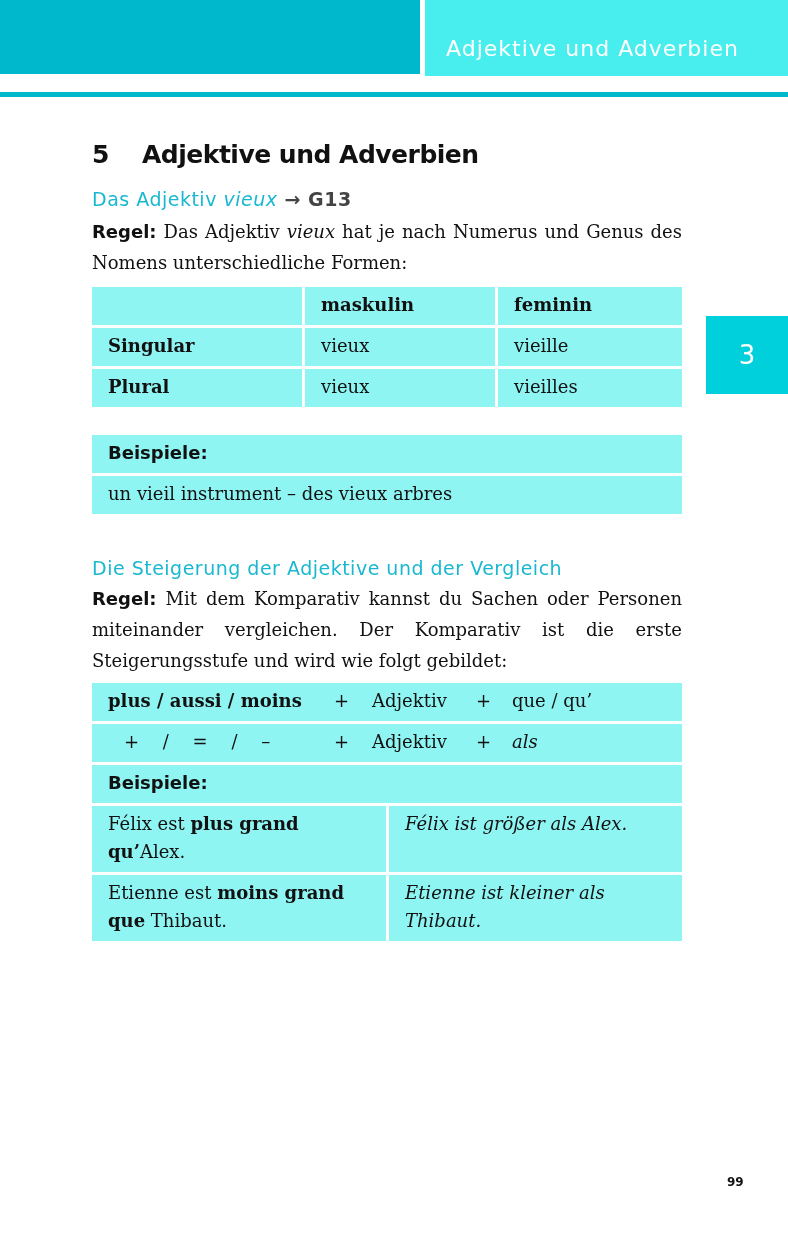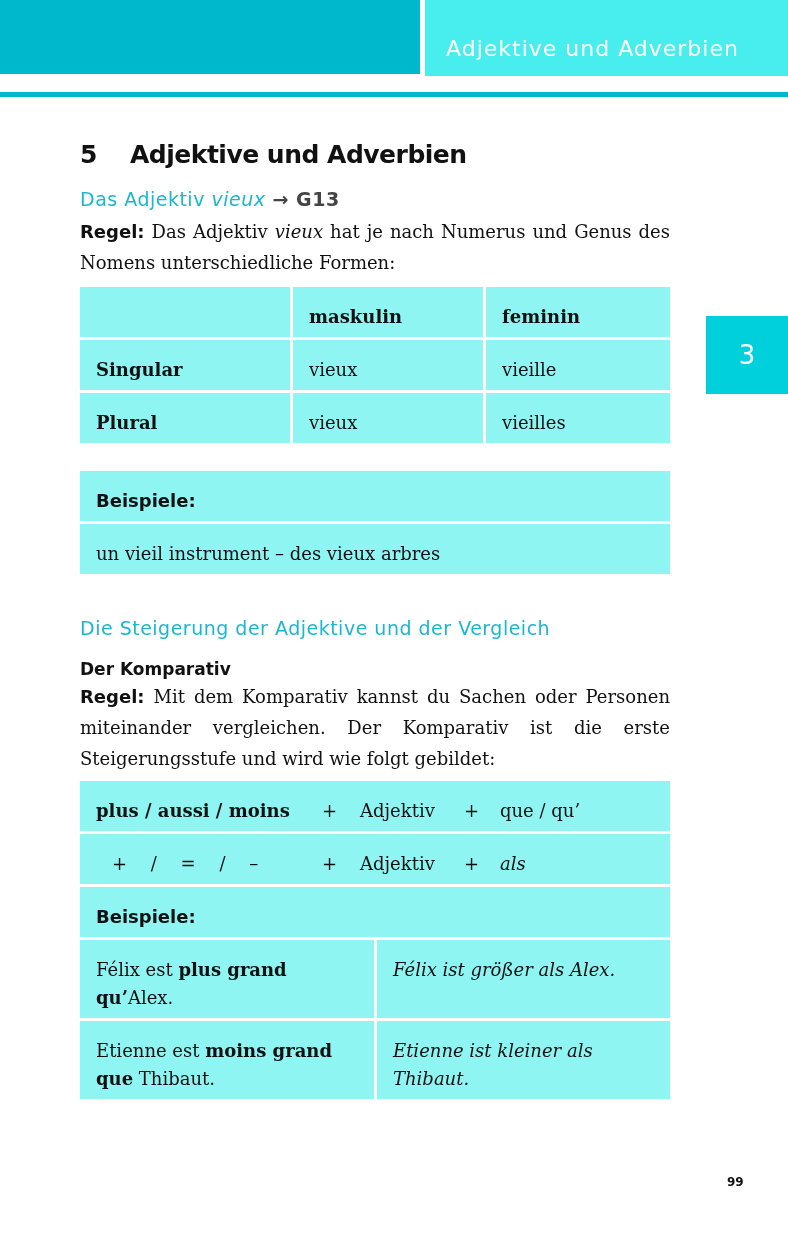--- a/index.html
+++ b/index.html
@@ -25,40 +25,40 @@
     .hdr-rule {
       position: absolute; left: 0; top: 92px; width: 788px; height: 5px;
       background: #00b8cc;
     }
     .chapter-tab {
       position: absolute; left: 706px; top: 316px; width: 82px; height: 78px;
       background: #00d0dc; color: #fff;
       font-family: "DejaVu Sans", sans-serif; font-size: 26px;
       display: flex; align-items: center; justify-content: center;
     }
-    .content { position: absolute; left: 80px; top: 140px; width: 590px; }
+    .content { position: absolute; left: 92px; top: 140px; width: 590px; }
     h1 {
       margin: 0; font-family: "DejaVu Sans", sans-serif; font-weight: bold;
       font-size: 25px; height: 44px; letter-spacing: -0.5px;
     }
     h1 .num { display: inline-block; width: 50px; }
     .subhead {
       font-family: "DejaVu Sans", sans-serif; font-size: 19px; color: #1ab8d0;
       letter-spacing: 0.5px; line-height: 30px;
     }
     .subhead .ref { color: #444; font-weight: bold; }
     .subhead i { font-style: italic; }
     .para { font-size: 18px; line-height: 31px; text-align: justify; }
     .para b.lbl, .lblsans { font-family: "DejaVu Sans", sans-serif; font-weight: bold; }
     table.cy {
       border-collapse: separate; border-spacing: 3px; margin-left: -3px;
       width: calc(100% + 6px);
     }
     table.cy td {
-      background: #8ef5f3; font-size: 18px; padding: 16px 16px 6px 16px;
+      background: #8ef5f3; font-size: 18px; padding: 4px 16px 6px 16px;
       vertical-align: top; line-height: 28px;
     }
     table.cy td.b { font-weight: bold; }
     .lbl-sans { font-family: "DejaVu Sans", sans-serif; font-weight: bold; font-size: 16px; }
     .pagenum {
       position: absolute; left: 727px; top: 1175px;
       font-family: "DejaVu Sans", sans-serif; font-weight: bold; font-size: 12px;
     }
     .formula span { display: inline-block; }
   </style>
@@ -108,21 +108,20 @@
     <tr>
           <td>un vieil instrument – des vieux arbres</td>
         </tr>
   </tbody>
     </table>
 
   <div class="subhead" style="margin-top:36px;">
     <div>Die Steigerung der Adjektive und der Vergleich</div>
   </div>
 
-  <div class="lblsans" style="margin-top:14px; font-size:17px; line-height:24px;">Der Komparativ</div>
   <div class="para"><b class="lbl">Regel:</b><span> Mit dem Komparativ kannst du Sachen oder Personen miteinander vergleichen. Der Komparativ ist die erste Steigerungsstufe und wird wie folgt gebildet:</span></div>
 
   <table class="cy" style="margin-top:4px;">
     <tbody>
         <tr>
       <td colspan="2" class="formula">
         <span class="b" style="font-weight:bold; width:226px;">plus / aussi / moins</span><span style="width:38px;">+</span><span style="width:104px;">Adjektiv</span><span style="width:36px;">+</span><span>que / qu’</span>
       </td>
     </tr>
     <tr>

